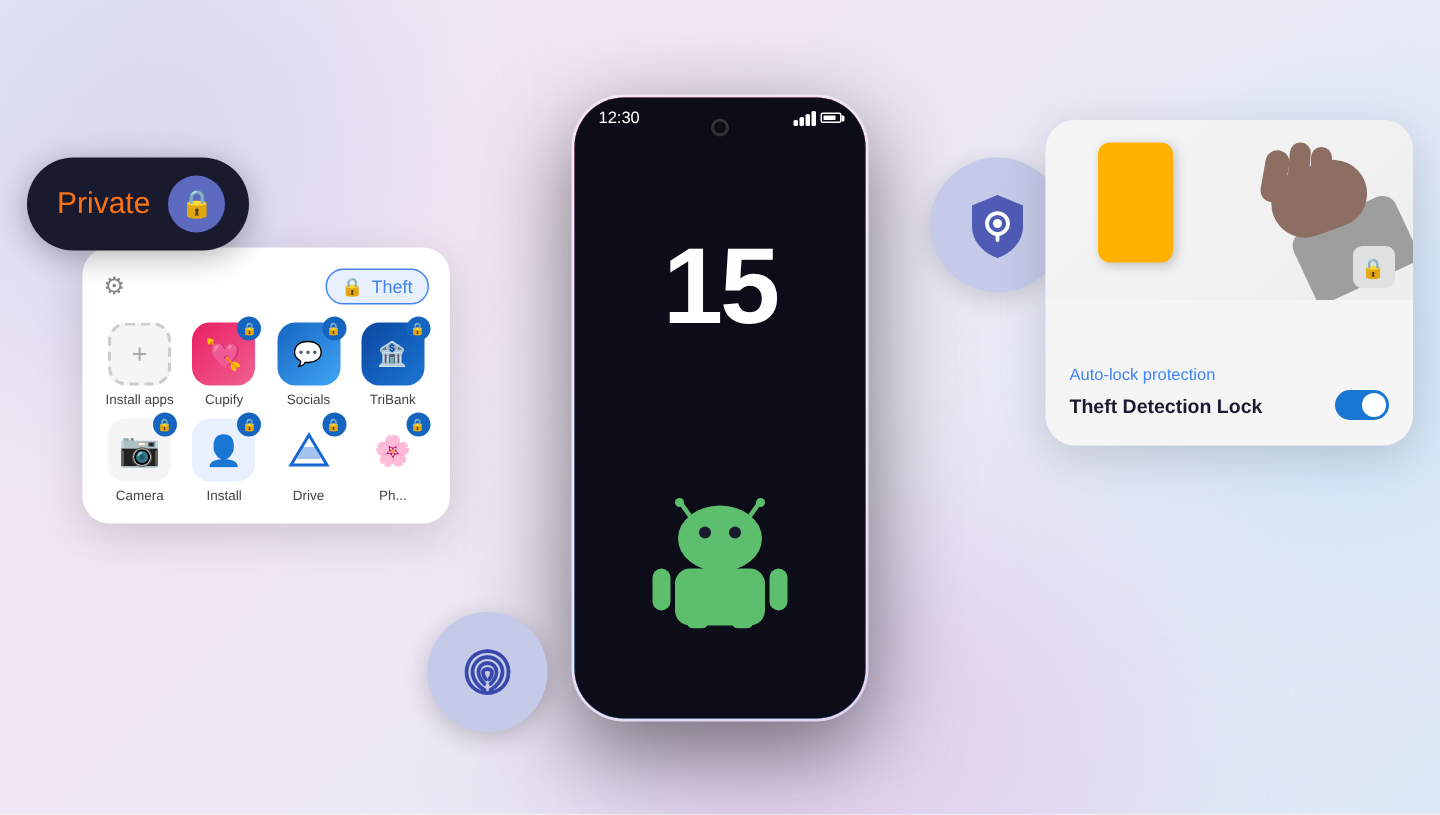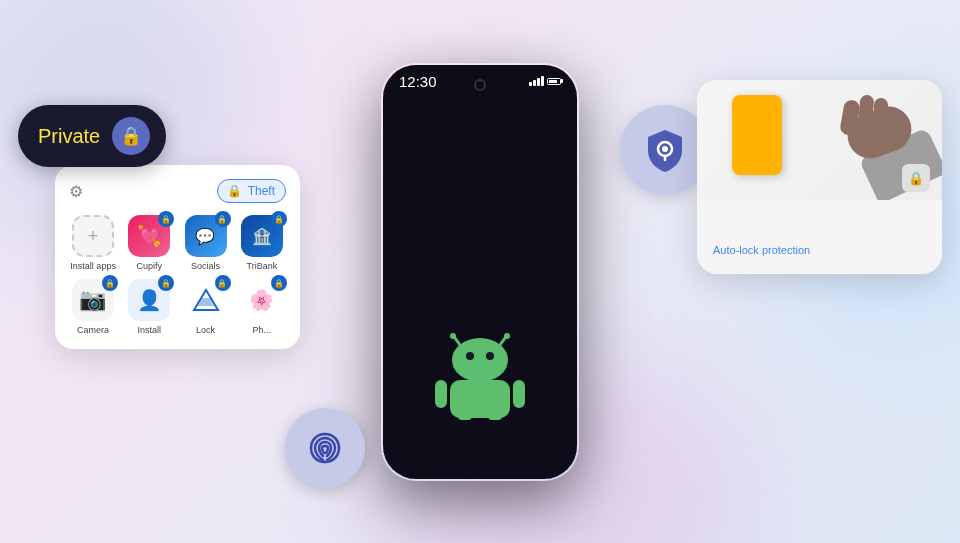--- a/index.html
+++ b/index.html
@@ -85,21 +85,21 @@
       top: 8px;
       left: 16px;
       right: 16px;
       display: flex;
       justify-content: space-between;
       align-items: center;
       z-index: 20;
     }
     .phone-time {
       color: white;
-      font-size: 15px;
+      font-size: 11px;
       font-weight: 500;
     }
     .phone-icons {
       display: flex;
       gap: 3px;
       align-items: center;
     }
     .signal-bar {
       display: flex;
       gap: 1px;
@@ -171,21 +171,21 @@
       background: #1a1a2e;
       border-radius: 50px;
       display: flex;
       align-items: center;
       gap: 12px;
       padding: 12px 16px 12px 20px;
       z-index: 20;
       box-shadow: 0 4px 20px rgba(0,0,0,0.3);
     }
     .private-text {
-      color: #fde047;
+      color: #f97316;
       font-size: 20px;
       font-weight: 500;
     }
     .private-lock-circle {
       width: 38px;
       height: 38px;
       background: #5c6bc0;
       border-radius: 50%;
       display: flex;
       align-items: center;
@@ -471,21 +471,21 @@
     </div>
 
     <div class="app-item">
       <div class="app-icon app-icon-drive">
         <svg width="28" height="24" viewBox="0 0 28 24">
           <polygon points="14,2 26,22 2,22" fill="none" stroke="#1967d2" stroke-width="2"></polygon>
           <polygon points="10,10 18,10 22,18 6,18" fill="#1967d2" opacity="0.4"></polygon>
         </svg>
         <div class="app-badge">🔒</div>
       </div>
-      <span class="app-label">Lock</span>
+      <span class="app-label">Drive</span>
     </div>
 
     <div class="app-item">
       <div class="app-icon app-icon-photos">
         <span style="font-size:20px;">🌸</span>
         <div class="app-badge">🔒</div>
       </div>
       <span class="app-label">Ph...</span>
     </div>
   </div>
@@ -502,20 +502,21 @@
           <span style="height:4px;"></span>
           <span style="height:6px;"></span>
           <span style="height:8px;"></span>
           <span style="height:10px;"></span>
         </div>
         <div class="battery-icon">
           <div class="battery-fill"></div>
         </div>
       </div>
     </div>
+    <div class="phone-number">15</div>
 
     <div class="android-robot">
       <svg class="robot-svg" viewBox="0 0 100 90" fill="none" xmlns="http://www.w3.org/2000/svg">
 
         <line x1="35" y1="22" x2="25" y2="8" stroke="#5dbe6e" stroke-width="3" stroke-linecap="round"></line>
         <circle cx="23" cy="6" r="3" fill="#5dbe6e"></circle>
         <line x1="65" y1="22" x2="75" y2="8" stroke="#5dbe6e" stroke-width="3" stroke-linecap="round"></line>
         <circle cx="77" cy="6" r="3" fill="#5dbe6e"></circle>
 
         <ellipse cx="50" cy="30" rx="28" ry="22" fill="#5dbe6e"></ellipse>
@@ -575,14 +576,18 @@
         <div style="position:absolute;left:37px;top:8px;width:14px;height:30px;background:#8d6e63;border-radius:7px;"></div>
       </div>
     </div>
 
     <div class="theft-lock-badge">
       <span>🔒</span>
     </div>
   </div>
   <div class="theft-card-body">
     <div class="auto-lock-label">Auto-lock protection</div>
+    <div class="theft-detect-title">
+      <span>Theft Detection Lock</span>
+      <div class="toggle-on"></div>
+    </div>
   </div>
 </div>
 
 </body></html>

